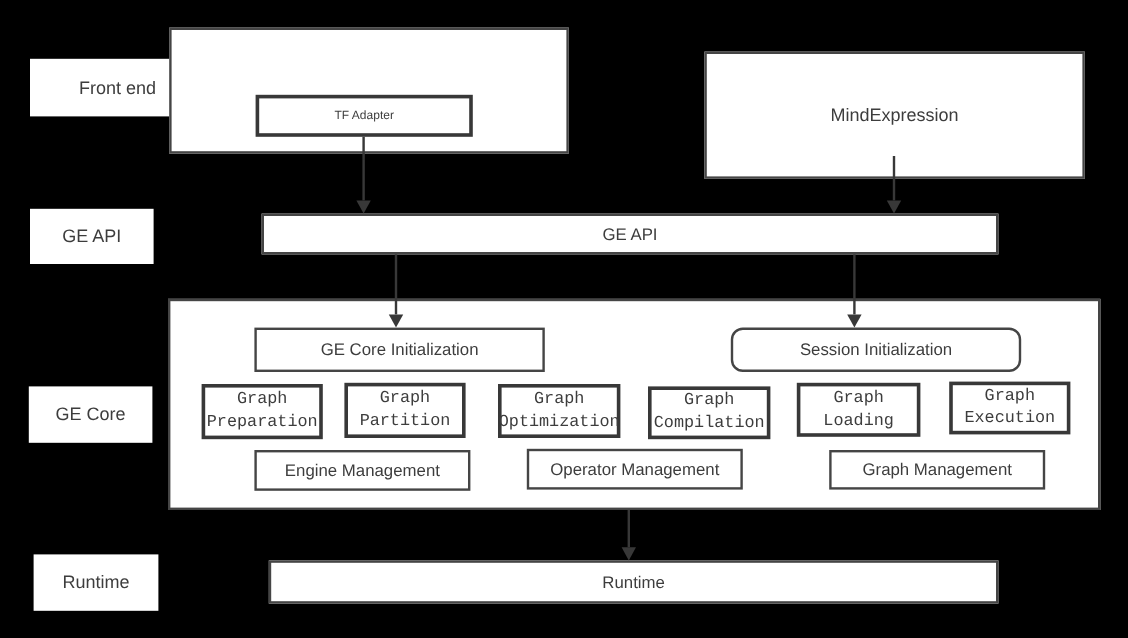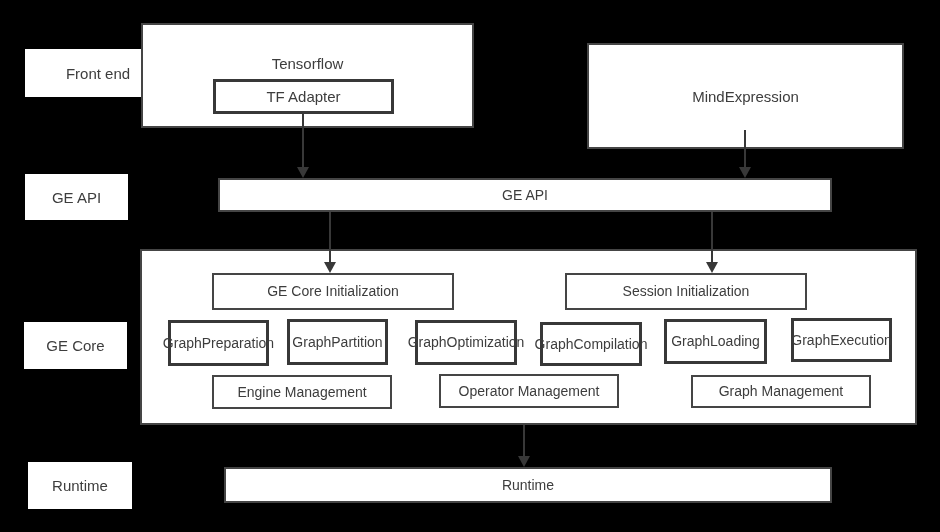--- a/index.html
+++ b/index.html
@@ -19,21 +19,21 @@
     display:flex;align-items:center;justify-content:center;
     text-align:center;font-size:14px;line-height:19px;
   }
   .thick{border-width:3px;border-color:var(--border-dark,#383838);}
   .container-box{
     position:absolute;box-sizing:border-box;background:var(--fill,#fff);
     border:2px solid var(--border,#454545);
   }
   .center-text{display:flex;align-items:center;justify-content:center;font-size:15px;margin-top:20px;}
   .tf-title{position:absolute;top:30px;left:0;right:0;text-align:center;font-size:15px;}
-  .stage{flex-direction:row;}
+  .stage{flex-direction:column;font-family:Liberation Mono, monospace;}
   .bar-label{font-size:14px;}
   .arrow{
     position:absolute;width:12px;
     display:flex;flex-direction:column;align-items:center;
   }
   .arrow .shaft{width:2px;flex:1;background:var(--arrow,#383838);}
   .arrow .head{
     width:0;height:0;flex:0 0 auto;
     border-left:6px solid transparent;border-right:6px solid transparent;
     border-top:11px solid var(--arrow,#383838);
@@ -43,32 +43,31 @@
 <body>
 
 <div class="canvas">
 
   <div class="rail-label" style="left:25px;top:49px;width:106px;height:48px;padding-left:20px;">Front end</div>
   <div class="rail-label" style="left:25px;top:174px;width:103px;height:46px;">GE API</div>
   <div class="rail-label" style="left:24px;top:322px;width:103px;height:47px;">GE Core</div>
   <div class="rail-label" style="left:28px;top:462px;width:104px;height:47px;">Runtime</div>
 
   <div class="container-box" style="left:141px;top:23px;width:333px;height:105px;">
-    <div class="tf-title">Tensorflow</div>
-    <div class="box thick" style="left:70px;top:54px;width:181px;height:35px;font-size:15px;">TF Adapter</div>
+    <div class="box thick" style="left:70px;top:54px;width:181px;height:35px;font-size:10px;">TF Adapter</div>
   </div>
 
   <div class="container-box center-text" style="left:587px;top:23px;width:317px;height:106px;">MindExpression</div>
 
   <div class="box bar-label" style="left:218px;top:178px;width:614px;height:34px;">GE API</div>
 
   <div class="container-box" style="left:140px;top:249px;width:777px;height:176px;">
 
     <div class="box" style="left:70px;top:22px;width:242px;height:37px;">GE Core Initialization</div>
-    <div class="box" style="left:423px;top:22px;width:242px;height:37px;">Session Initialization</div>
+    <div class="box" style="left:467px;top:22px;width:242px;height:37px;border-radius:10px;">Session Initialization</div>
 
     <div class="box thick stage" style="left:26px;top:69px;width:101px;height:46px;">
       <span>Graph</span>
       <span>Preparation</span>
     </div>
     <div class="box thick stage" style="left:145px;top:68px;width:101px;height:46px;">
       <span>Graph</span>
       <span>Partition</span>
     </div>
     <div class="box thick stage" style="left:273px;top:69px;width:102px;height:45px;">

